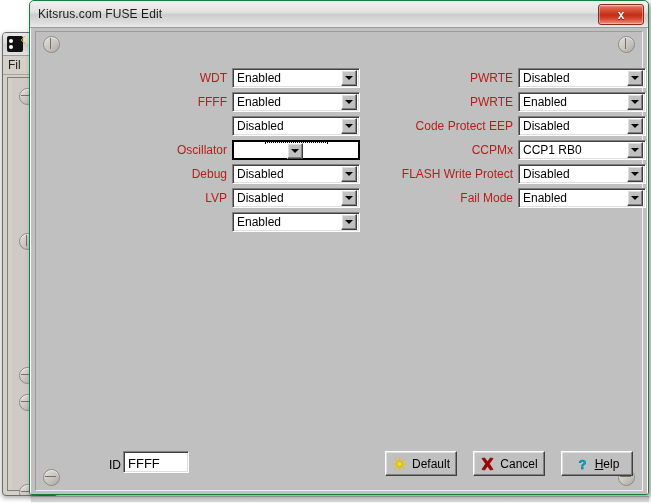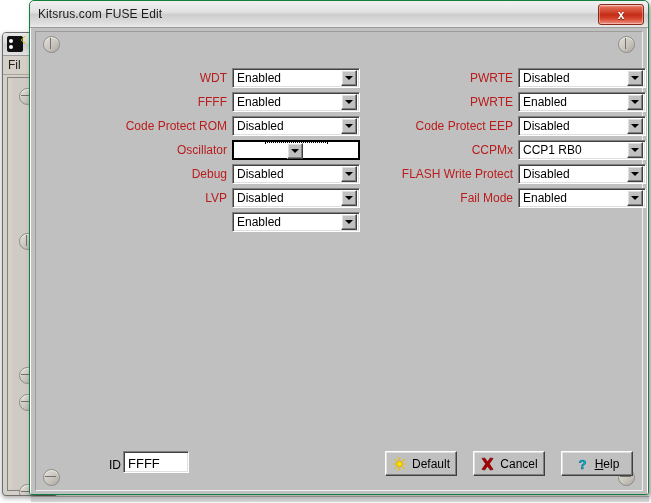--- a/index.html
+++ b/index.html
@@ -392,21 +392,20 @@
         <div class="row">
           <div class="row-label">FFFF</div>
           <div class="combo">
             <div class="combo-value">Enabled</div>
             <div class="combo-arrow">
                 <i></i>
               </div>
           </div>
         </div>
         <div class="row">
-          <div class="row-label">Code Protect ROM</div>
           <div class="combo">
             <div class="combo-value">Disabled</div>
             <div class="combo-arrow">
                 <i></i>
               </div>
           </div>
         </div>
         <div class="row">
           <div class="row-label">Oscillator</div>
           <div class="combo focused">

